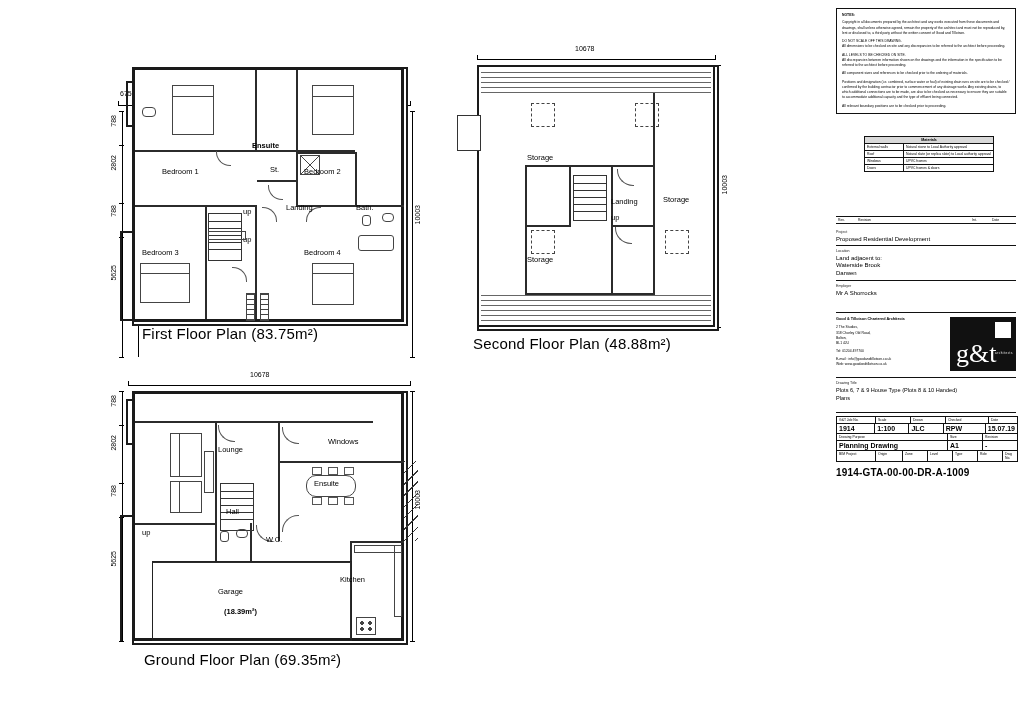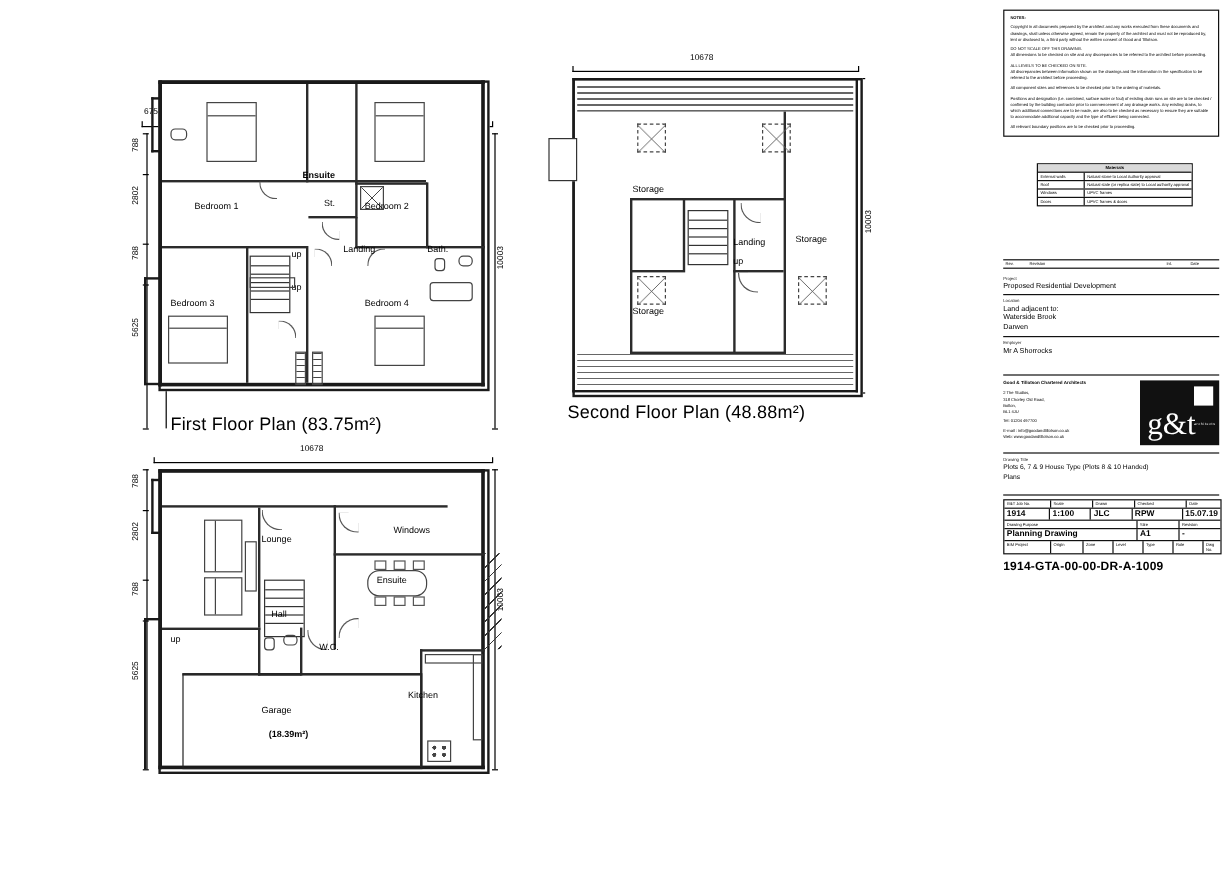--- a/index.html
+++ b/index.html
@@ -155,21 +155,21 @@
 
     <div class="abs rm" style="left:62px;top:122px;">Bedroom 1</div>
     <div class="abs rm" style="left:204px;top:122px;">Bedroom 2</div>
     <div class="abs rm" style="left:42px;top:203px;">Bedroom 3</div>
     <div class="abs rm" style="left:204px;top:203px;">Bedroom 4</div>
     <div class="abs rm" style="left:152px;top:96px;font-weight:bold;">Ensuite</div>
     <div class="abs rm" style="left:170px;top:120px;">St.</div>
     <div class="abs rm" style="left:186px;top:158px;">Landing</div>
     <div class="abs rm" style="left:256px;top:158px;">Bath.</div>
 
-    <div class="abs ttl" style="left:42px;top:300px;">First Floor Plan (83.75m²)</div>
+    <div class="abs ttl" style="left:42px;top:280px;">First Floor Plan (83.75m²)</div>
   </div>
 
   <div class="plan" style="left:465px;top:45px;width:300px;height:310px;">
 
     <div class="dimline" style="left:12px;top:14px;width:238px;"></div>
     <div class="tick" style="left:12px;top:10px;"></div>
     <div class="tick" style="left:250px;top:10px;"></div>
     <div class="abs dimtxt" style="left:110px;top:0px;">10678</div>
 
     <div class="dimlineV" style="left:253px;top:20px;height:262px;"></div>
@@ -314,20 +314,21 @@
 
     <div class="abs rm" style="left:118px;top:80px;">Lounge</div>
     <div class="abs rm" style="left:228px;top:72px;">Windows</div>
     <div class="abs rm" style="left:214px;top:114px;">Ensuite</div>
     <div class="abs rm" style="left:126px;top:142px;">Hall</div>
     <div class="abs rm" style="left:166px;top:170px;">W.C.</div>
     <div class="abs rm" style="left:240px;top:210px;">Kitchen</div>
     <div class="abs rm" style="left:118px;top:222px;">Garage</div>
     <div class="abs rm" style="left:124px;top:242px;font-weight:bold;">(18.39m²)</div>
 
+    <div class="abs ttl" style="left:44px;top:286px;">Ground Floor Plan (69.35m²)</div>
   </div>
 
   <div class="panel">
 
     <div class="notesbox">
       <div style="font-weight:bold;">NOTES:</div>
       <div style="margin-top:2px;">Copyright in all documents prepared by the architect and any works executed from these documents and drawings, shall unless otherwise agreed, remain the property of the architect and must not be reproduced by, lent or disclosed to, a third party without the written consent of Good and Tillotson.</div>
       <div style="margin-top:3px;">DO NOT SCALE OFF THIS DRAWING.</div>
       <div>All dimensions to be checked on site and any discrepancies to be referred to the architect before proceeding.</div>
       <div style="margin-top:3px;">ALL LEVELS TO BE CHECKED ON SITE.</div>

